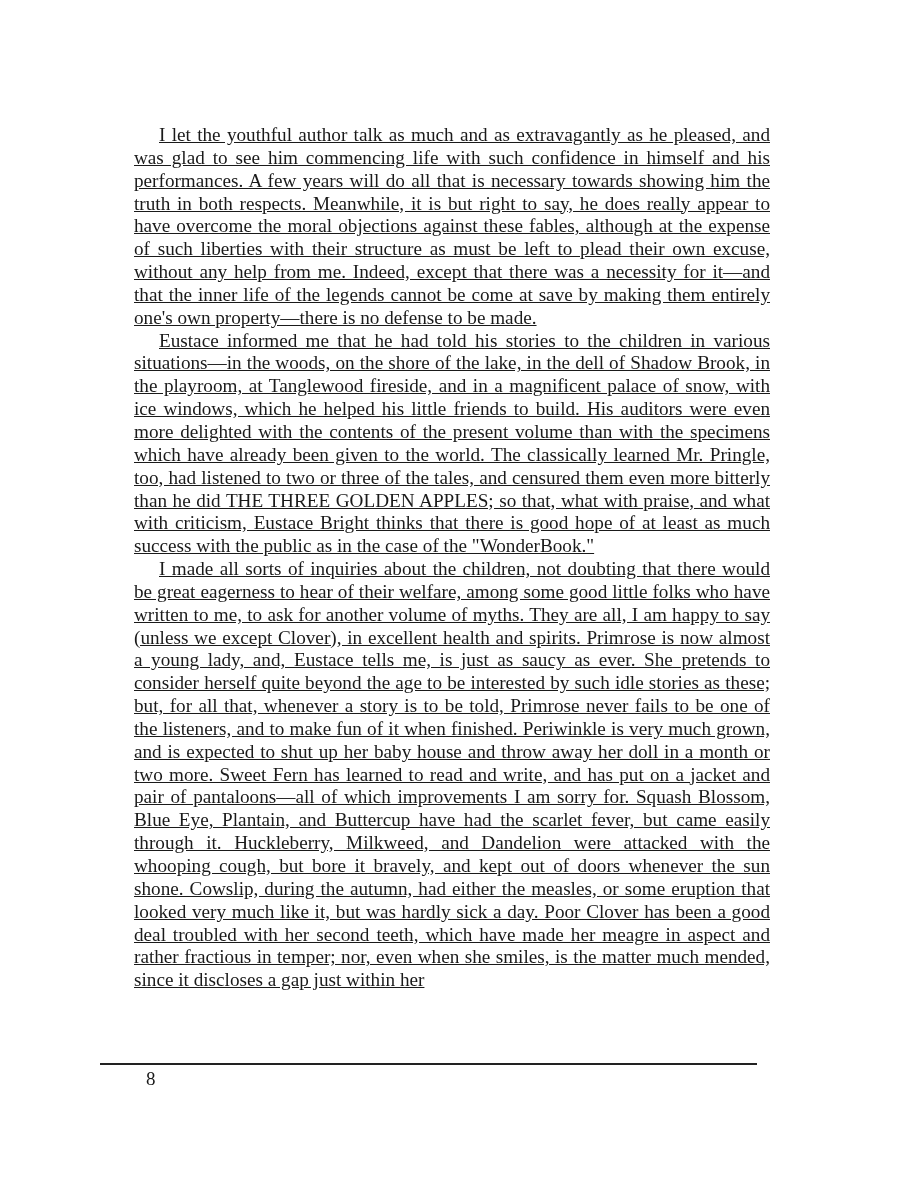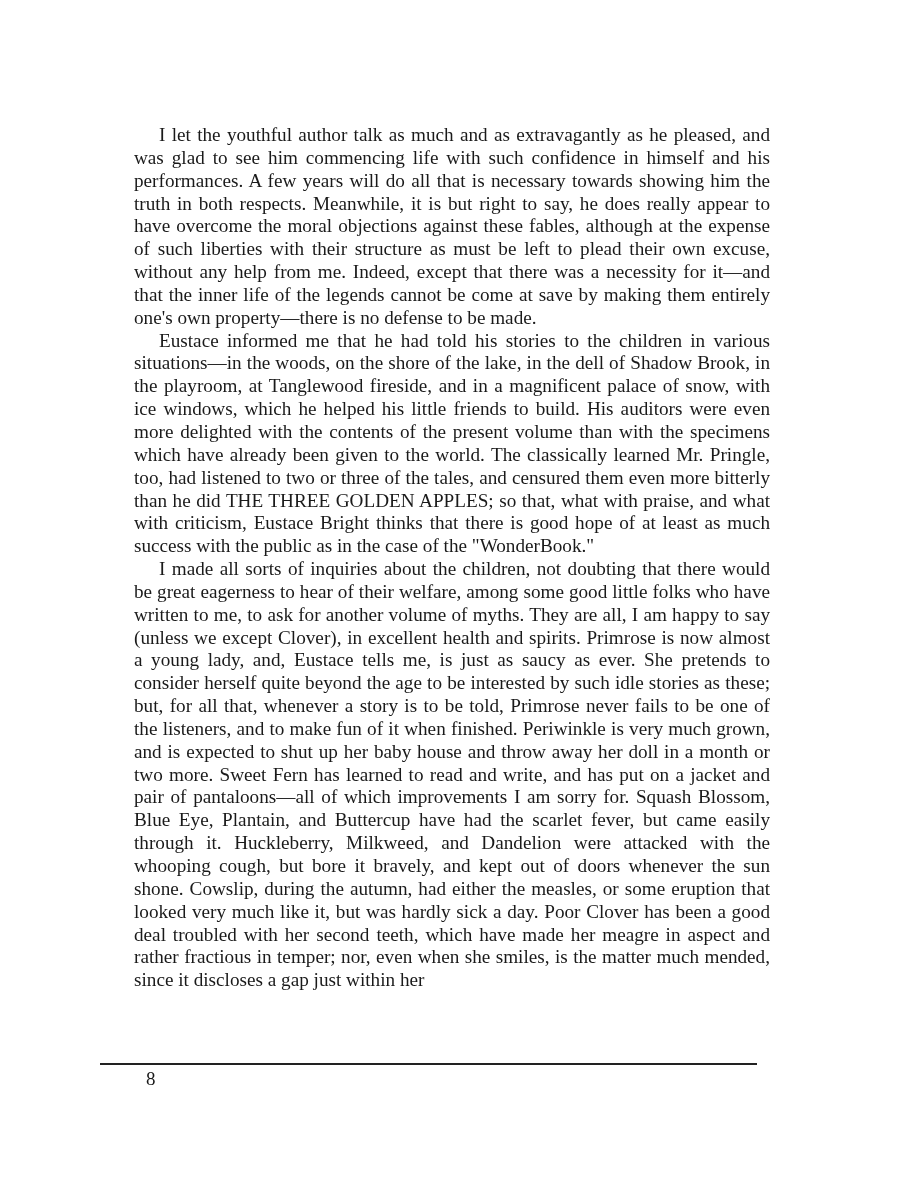--- a/index.html
+++ b/index.html
@@ -17,20 +17,21 @@
     }
     .page-body {
       position: absolute;
       left: 134px;
       top: 124px;
       width: 636px;
       font-size: 19.2px;
       line-height: 22.85px;
       text-align: justify;
       hyphens: manual;
+      text-decoration: underline;
     }
     .paragraph {
       margin: 0;
       text-indent: 25px;
     }
     .footer-rule {
       position: absolute;
       left: 100px;
       top: 1063px;
       width: 657px;

